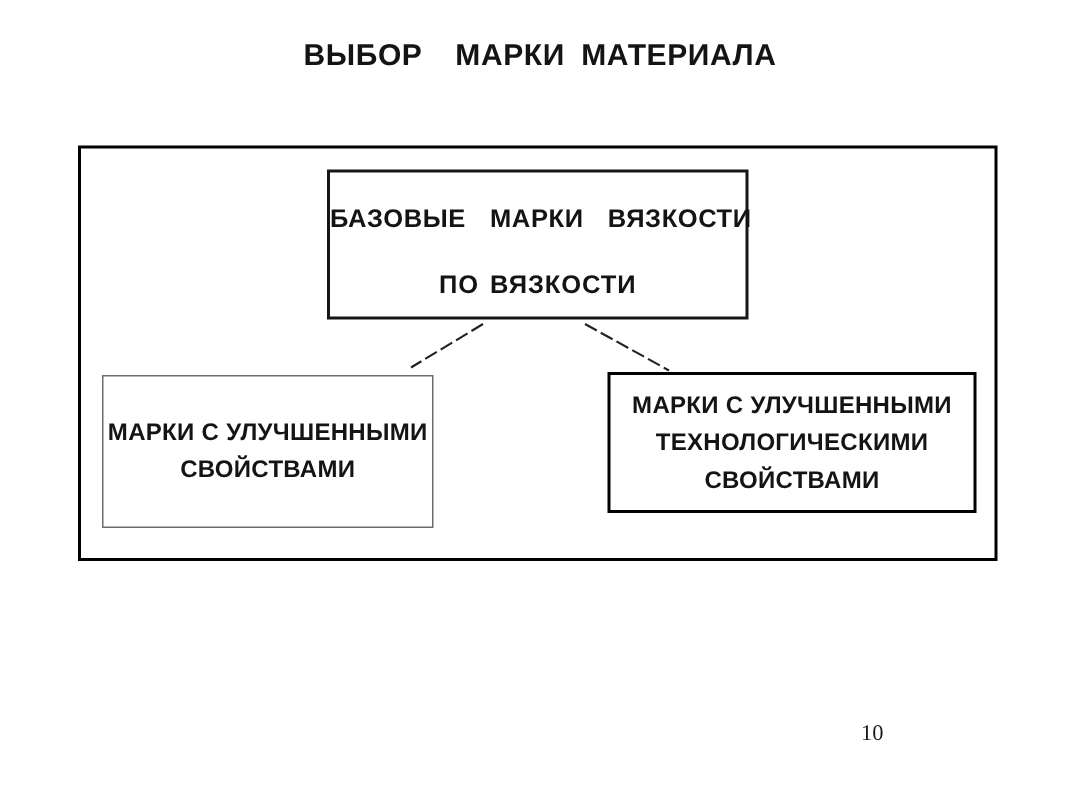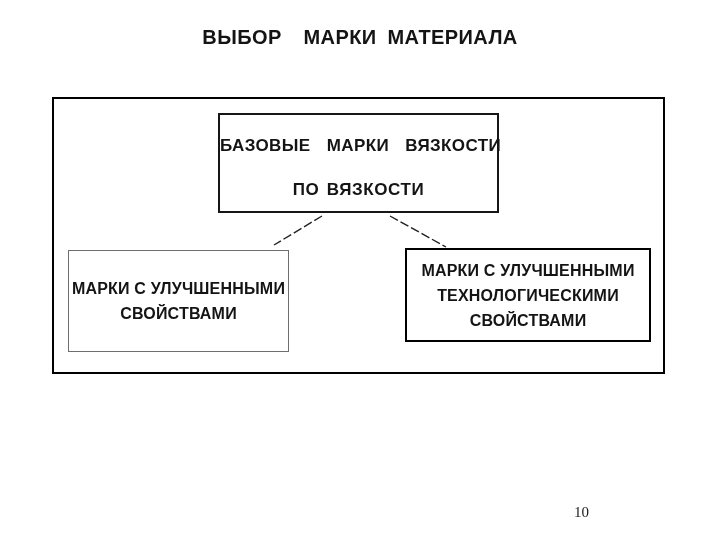--- a/index.html
+++ b/index.html
@@ -91,21 +91,21 @@
   }
 
   .right-box {
     left: 351px; top: 149px;
     width: 246px; height: 94px;
     border: 2px solid var(--border-strong);
   }
 
   .page-number {
     position: absolute;
-    top: 504px; right: 47px;
+    top: 481px; right: 47px;
     font-family: "Liberation Serif", serif;
     font-size: 15px;
     color: #1c1c1c;
   }
 </style>
 </head>
 <body>
 
 <div class="slide">
 

